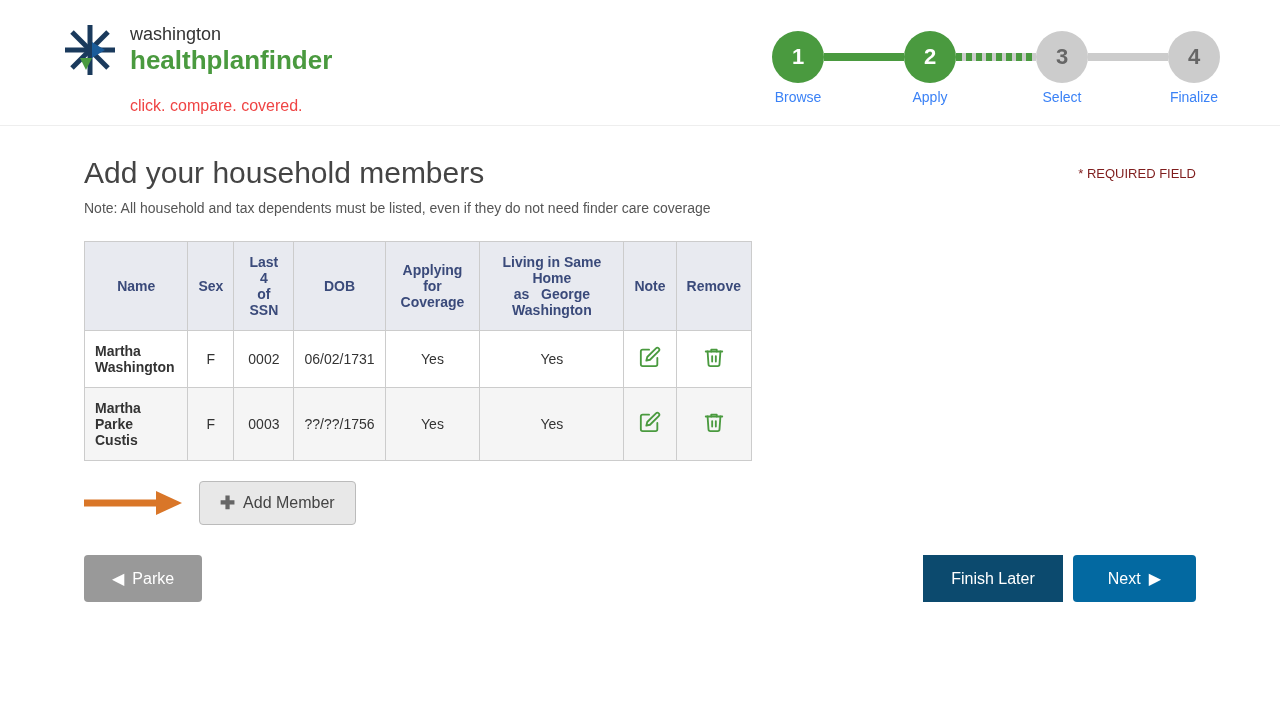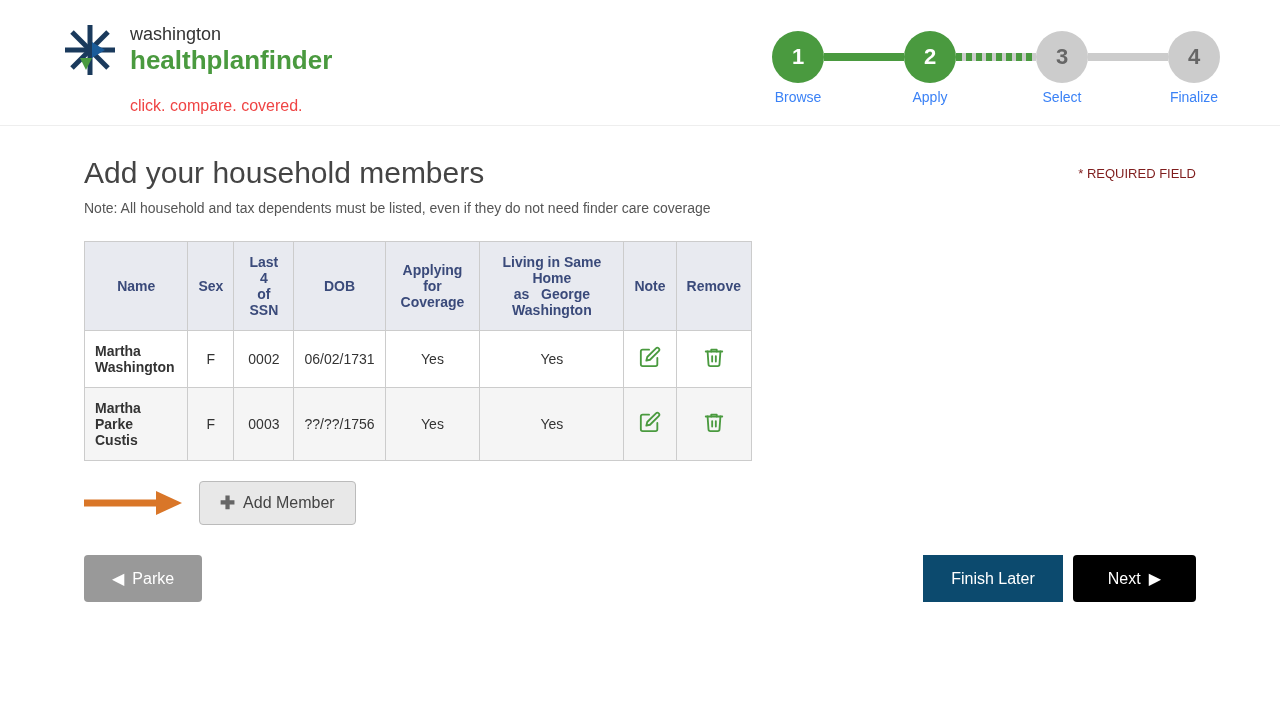--- a/index.html
+++ b/index.html
@@ -271,21 +271,21 @@
       background: #0c4a6e;
       color: white;
       border: none;
       border-radius: 0;
       padding: 14px 28px;
       font-size: 16px;
       cursor: pointer;
     }
 
     .btn-next {
-      background: #000000;
+      background: #0369a1;
       color: white;
       border: none;
       border-radius: 4px;
       padding: 14px 35px;
       font-size: 16px;
       cursor: pointer;
       display: flex;
       align-items: center;
       gap: 8px;
     }

